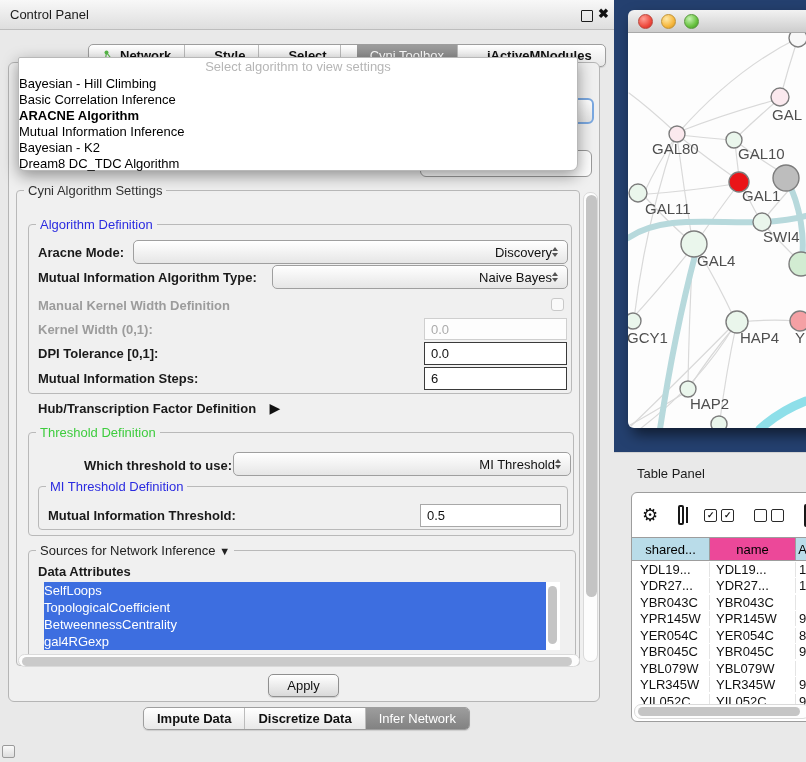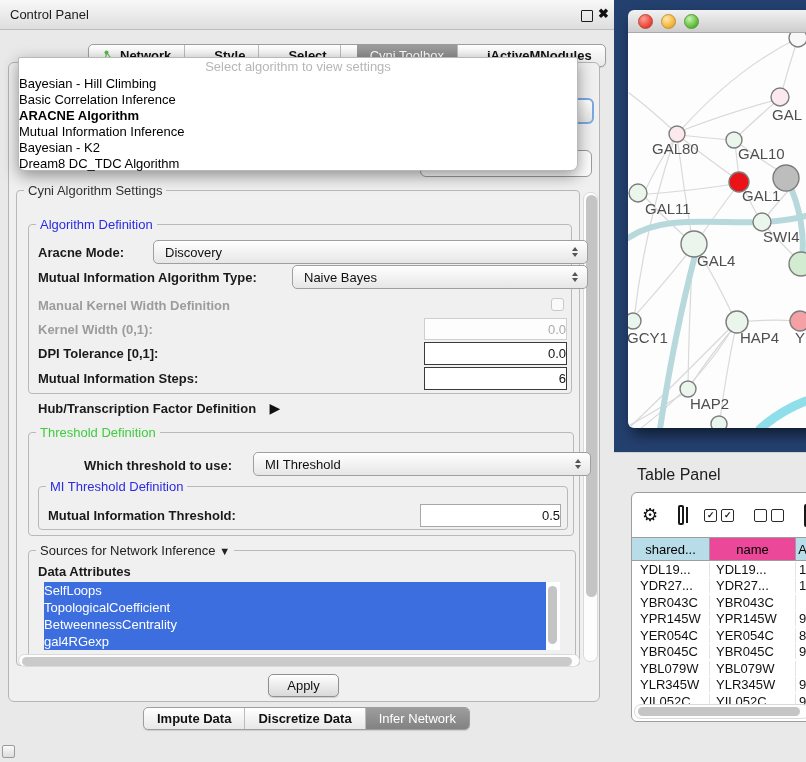--- a/index.html
+++ b/index.html
@@ -20,28 +20,28 @@
   .seg .it:last-child{border-right:none;}
   .seg .it.sel{background:linear-gradient(#9d9d9d,#828282);color:#fff;font-weight:400;}
   
   .panel{left:8px;top:62px;width:592px;height:640px;border:1px solid #b5b5b5;border-radius:6px;background:#f0f0f0;}
   
   .grp{border:1px solid #b9b9b9;border-radius:4px;}
   .legend{position:absolute;font-size:13px;background:#f0f0f0;padding:0 4px;white-space:nowrap;}
   .lbl{font-size:13px;font-weight:bold;color:#1a1a1a;white-space:nowrap;}
   .lbl.dis{color:#9c9c9c;}
   
-  .combo{display:flex;align-items:center;justify-content:space-between;border:1px solid #9f9f9f;border-radius:5px;
-         background:linear-gradient(#ffffff,#e6e6e6);box-shadow:inset 0 1px 0 #fff;margin-left:20px;}
+  .combo{display:flex;align-items:center;justify-content:flex-end;border:1px solid #9f9f9f;border-radius:5px;
+         background:linear-gradient(#ffffff,#e6e6e6);box-shadow:inset 0 1px 0 #fff;}
   .combo .val{font-size:13px;color:#111;padding-left:11px;}
   .spin{display:flex;flex-direction:column;gap:2px;margin-right:9px;}
   .tu{width:0;height:0;border-left:3.5px solid transparent;border-right:3.5px solid transparent;border-bottom:4px solid #555;}
   .td{width:0;height:0;border-left:3.5px solid transparent;border-right:3.5px solid transparent;border-top:4px solid #555;}
   
-  .field{background:#fff;border:1px solid #a8a8a8;font-size:13px;color:#111;text-align:right;padding:3px 0;}
+  .field{background:#fff;border:1px solid #a8a8a8;font-size:13px;color:#111;text-align:left;padding:3px 6px;}
   .field.strong{border:1.5px solid #3a3a3a;}
   .field.dis{color:#ababab;border-color:#cfcfcf;background:#fdfdfd;}
   .chk{border:1.4px solid #c9c9c9;border-radius:3px;background:#fafafa;}
   
   .popup{left:18px;top:57px;width:560px;height:114px;background:#fff;border:1px solid #b8b8b8;
          border-radius:2px 2px 7px 7px;box-shadow:0 5px 16px rgba(0,0,0,.40);z-index:50;}
   .alg-prompt{height:18px;line-height:18px;text-align:center;font-size:13px;color:#b6b6b6;}
   .alg-item{height:16px;line-height:16px;font-size:13px;color:#000;}
   .alg-item.b{font-weight:bold;}
   
@@ -58,21 +58,21 @@
           box-shadow:4px 7px 14px rgba(0,0,0,.55);overflow:hidden;}
   .netbar{height:22px;background:linear-gradient(#f2f2f2,#cdcdcd);border-bottom:1px solid #a9a9a9;
           display:flex;align-items:center;gap:8px;padding-left:10px;}
   .light{width:13px;height:13px;border-radius:50%;}
   .l-red{background:radial-gradient(circle at 35% 30%,#ff9e94,#ee4b3e 60%,#c22);border:1px solid #b9473c;}
   .l-yel{background:radial-gradient(circle at 35% 30%,#ffe9a8,#f6b73e 60%,#c98e20);border:1px solid #c09336;}
   .l-grn{background:radial-gradient(circle at 35% 30%,#c6f3b2,#67c23f 60%,#3f8f25);border:1px solid #58973c;}
   .netbody{position:relative;height:396px;background:#fdfdfd;}
   
   .tp-region{left:614px;top:452px;width:192px;height:310px;background:#e9e9e9;border-top:1px solid #d2d2d2;}
-  .tp-title{position:absolute;left:23px;top:13px;font-size:16px;color:#1c1c1c;}
+  .tp-title{position:absolute;left:23px;top:13px;font-size:13px;color:#1c1c1c;}
   .twin{left:631px;top:492px;width:180px;height:230px;background:#fff;border:1px solid #9d9d9d;border-radius:6px 0 0 6px;}
   .gear{font-size:18px;color:#111;line-height:18px;}
   .colicon{width:16px;height:16px;border:2px solid #181818;border-radius:2px;position:relative;}
   .colicon::after{content:"";position:absolute;left:6px;top:0;width:2px;height:100%;background:#181818;}
   .cb{width:11px;height:11px;border:1.6px solid #2a2a2a;border-radius:2px;display:inline-flex;
       align-items:center;justify-content:center;font-size:9px;font-weight:bold;color:#111;}
   .pageicon{width:13px;height:19px;border:2px solid #181818;border-radius:2px;background:#fff;}
   .thead{display:flex;height:22px;border-top:1px solid #9d9d9d;border-bottom:1px solid #9d9d9d;font-size:13px;}
   .thc{display:flex;align-items:center;justify-content:center;border-right:1px solid #9d9d9d;box-sizing:border-box;}
   .hblue{background:#b9dce9;} .hgray{background:#ec4899;}

